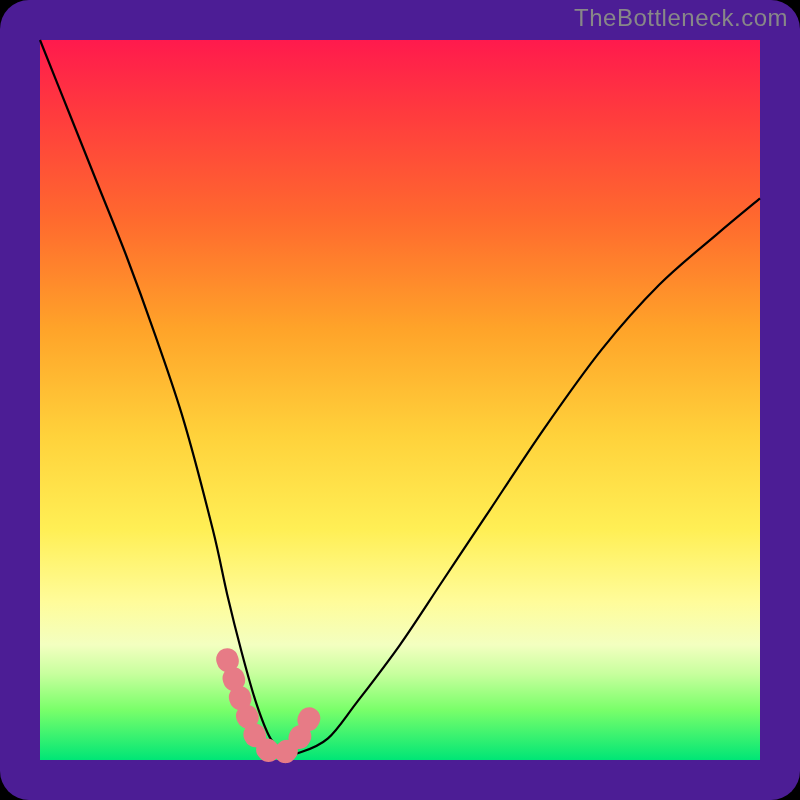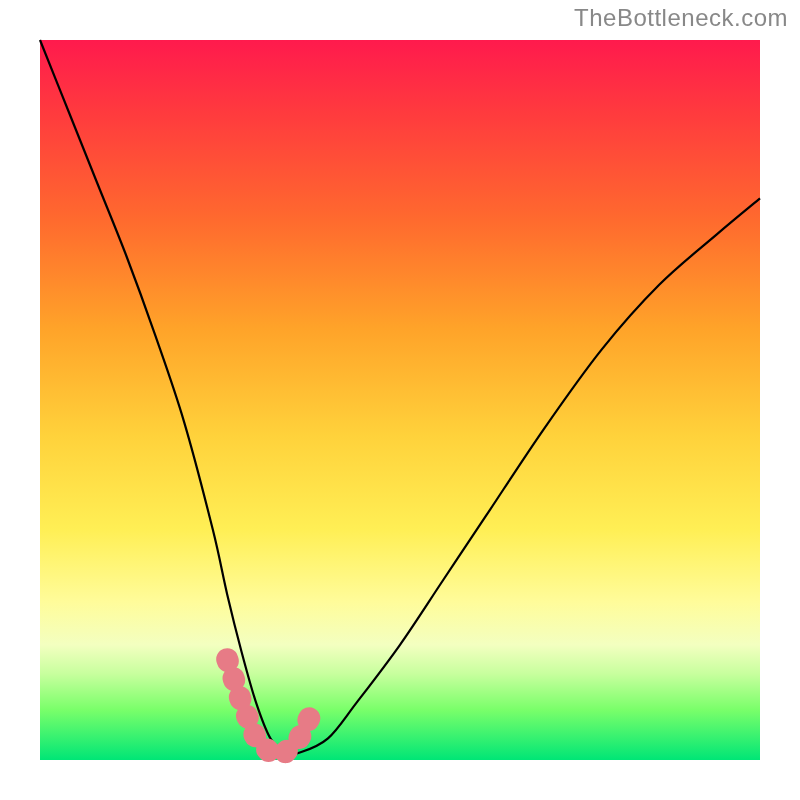--- a/index.html
+++ b/index.html
@@ -10,21 +10,22 @@
     background: #000;
     overflow: hidden;
     font-family: Arial, Helvetica, sans-serif;
   }
   .frame {
     position: absolute;
     left: 0;
     top: 0;
     width: 800px;
     height: 800px;
-    background: #ffffff;
+    background: #4c1d95;
+    border-radius: 29px;
   }
   .plot {
     position: absolute;
     left: 40px;
     top: 40px;
     width: 720px;
     height: 720px;
     
     background: linear-gradient(to bottom,
       #ff1a4d 0%,

